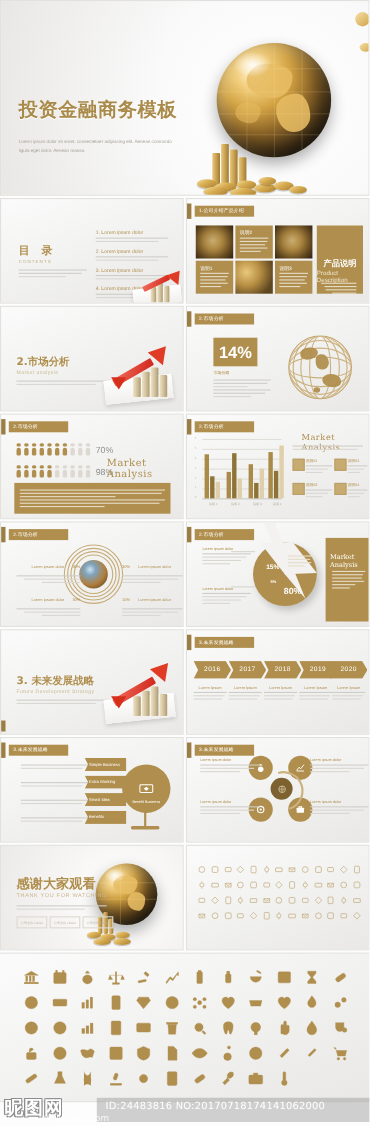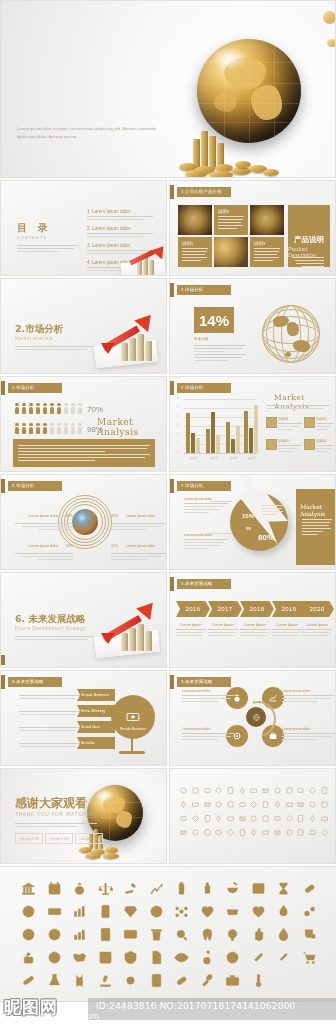--- a/index.html
+++ b/index.html
@@ -212,20 +212,21 @@
       <div class="coin" style="left:8px;top:44px;width:18px;height:8px;"></div>
       <div class="coin" style="left:24px;top:47px;width:20px;height:8px;"></div>
       <div class="coin" style="left:44px;top:45px;width:18px;height:8px;"></div>
       <div class="coin" style="left:60px;top:48px;width:20px;height:8px;"></div>
       <div class="coin" style="left:14px;top:51px;width:22px;height:8px;"></div>
       <div class="coin" style="left:38px;top:52px;width:24px;height:8px;"></div>
       <div class="coin" style="left:64px;top:42px;width:16px;height:7px;"></div>
       <div class="coin" style="left:78px;top:46px;width:18px;height:8px;"></div>
       <div class="coin" style="left:92px;top:50px;width:16px;height:7px;"></div>
     </div>
+    <h1>投资金融商务模板</h1>
     <div class="body">Lorem ipsum dolor sit amet, consectetuer adipiscing elit. Aenean commodo ligula eget dolor. Aenean massa.</div>
   </div>
 
   <div class="slide w-half l" style="top:180px;height:96px;">
     <div class="cn-title">目 录</div>
     <div class="cn-sub">CONTENTS</div>
     <div class="cn-body">
       <div class="ln" style="width:100%"></div>
         <div class="ln" style="width:92%"></div>
         <div class="ln d" style="width:70%"></div>
@@ -630,21 +631,21 @@
           <div class="ln w" style="width:94%"></div>
         <div class="ln w" style="width:90%"></div>
           <div class="ln w" style="width:96%"></div>
         <div class="ln w" style="width:70%"></div>
           <div class="ln w" style="width:54%"></div>
       </div>
     </div>
   </div>
 
   <div class="slide w-half l" style="top:572px;height:96px;">
-    <div class="sec-h" style="top:40px;">6. 未来发展战略</div>
+    <div class="sec-h" style="top:40px;">3. 未来发展战略</div>
     <div class="sec-s" style="top:53px;">Future Development Strategy</div>
     <div class="sec-b" style="top:61px;">
       <div class="ln" style="width:100%"></div>
         <div class="ln d" style="width:84%"></div>
     </div>
     <div class="arrowart" style="left:92px;top:28px;width:72px;height:58px;">
       <div class="paper" style="left:2px;top:32px;width:64px;height:22px;"></div>
       <div class="colstack" style="left:28px;top:32px;width:7px;height:18px;"></div>
       <div class="colstack" style="left:36px;top:27px;width:7px;height:23px;"></div>
       <div class="colstack" style="left:44px;top:23px;width:7px;height:27px;"></div>

